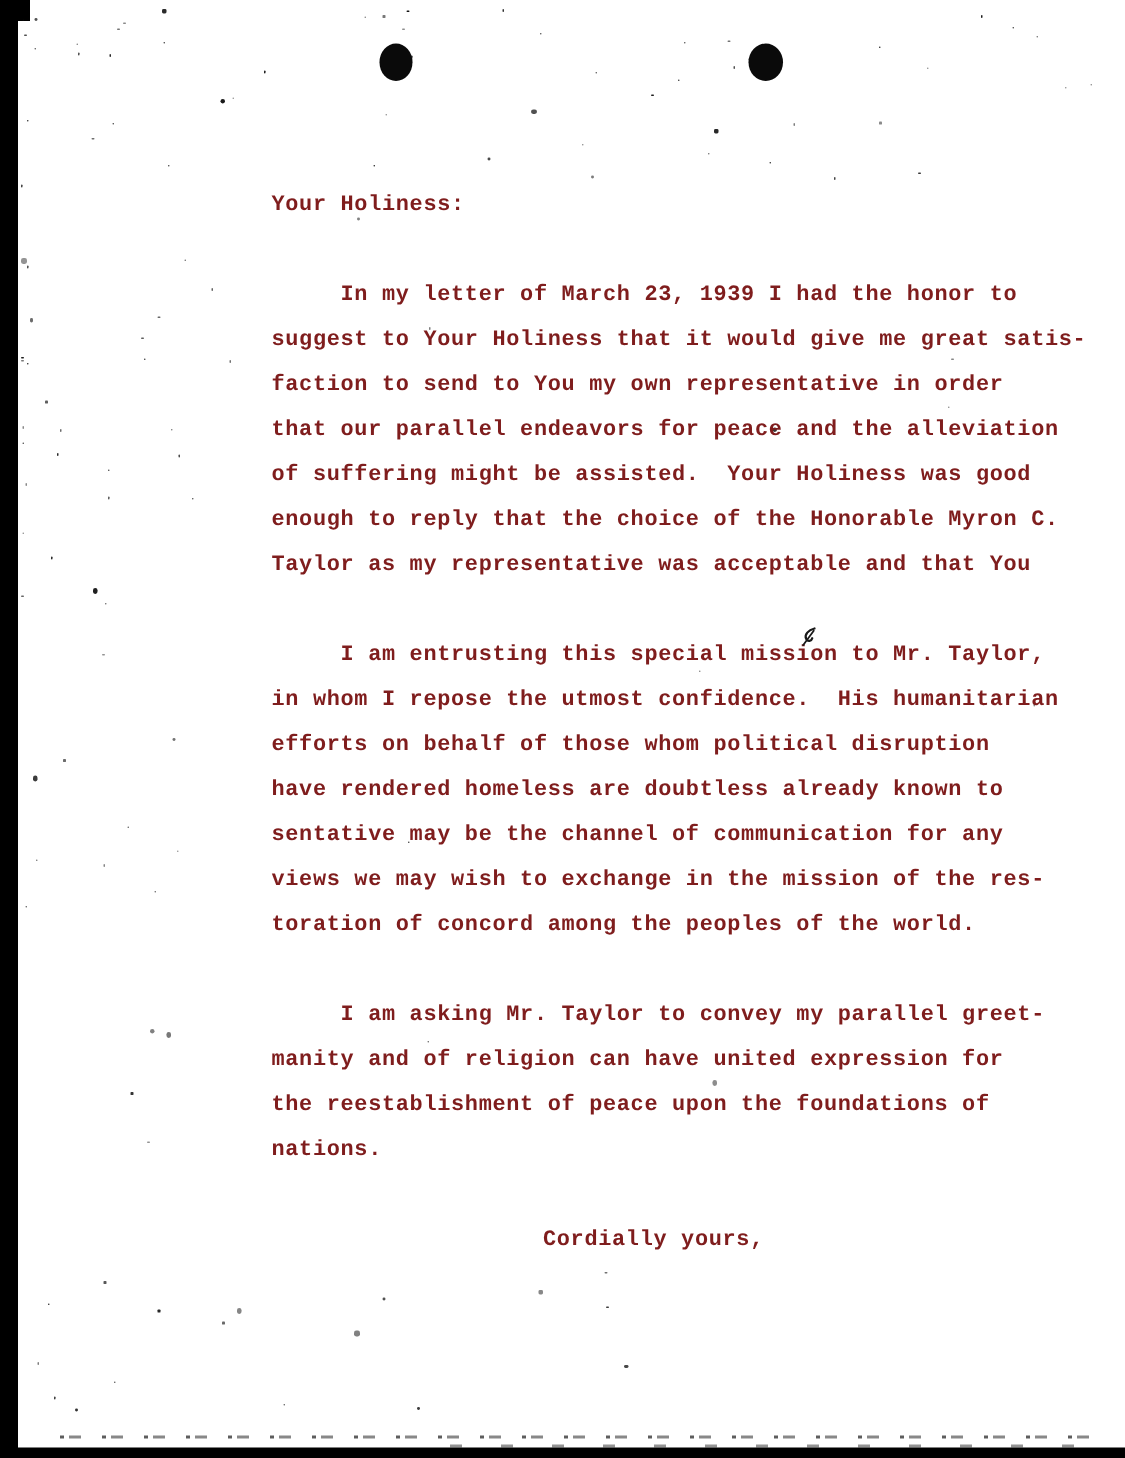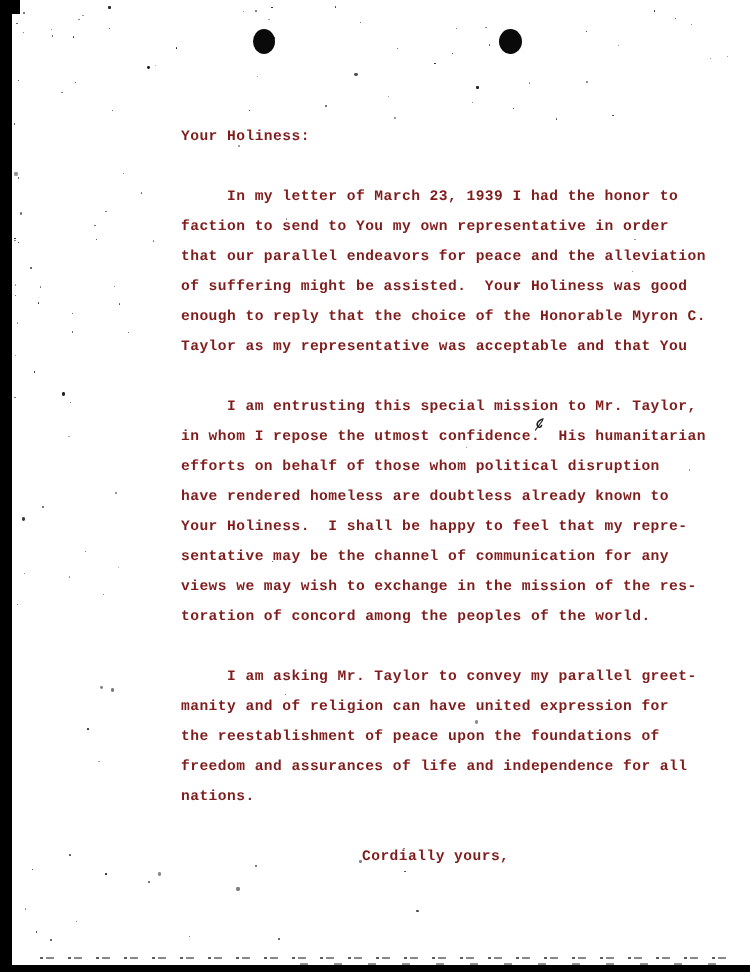--- a/index.html
+++ b/index.html
@@ -252,39 +252,38 @@
       <div class="speck" style="left: 14.6px; top: 354.8px; width: 1.4px; height: 1.4px; opacity: 0.51;"></div>
       <div class="speck" style="left: 188.6px; top: 935.8px; width: 1.4px; height: 1.4px; opacity: 0.71;"></div>
       <div class="speck" style="left: 68.7px; top: 576.2px; width: 1.4px; height: 1.4px; opacity: 0.51;"></div>
       <div class="speck" style="left: 709.9px; top: 58px; width: 1.4px; height: 1.4px; opacity: 0.49;"></div>
     </div>
 
   <div id="letter-body">
       <div class="line salutation">Your Holiness:</div>
       <div class="line blank">&nbsp;</div>
       <div class="line">     In my letter of March 23, 1939 I had the honor to</div>
+      <div class="line">suggest to Your Holiness that it would give me great satis-</div>
       <div class="line">faction to send to You my own representative in order</div>
       <div class="line">that our parallel endeavors for peace and the alleviation</div>
       <div class="line">of suffering might be assisted.  Your Holiness was good</div>
       <div class="line">enough to reply that the choice of the Honorable Myron C.</div>
       <div class="line">Taylor as my representative was acceptable and that You</div>
       <div class="line blank">&nbsp;</div>
       <div class="line">     I am entrusting this special mission to Mr. Taylor,</div>
       <div class="line">in whom I repose the utmost confidence.  His humanitarian</div>
       <div class="line">efforts on behalf of those whom political disruption</div>
       <div class="line">have rendered homeless are doubtless already known to</div>
-      <div class="line">Your Holiness.  I shall be happy to feel that my repre-</div>
       <div class="line">sentative may be the channel of communication for any</div>
       <div class="line">views we may wish to exchange in the mission of the res-</div>
       <div class="line">toration of concord among the peoples of the world.</div>
       <div class="line blank">&nbsp;</div>
       <div class="line">     I am asking Mr. Taylor to convey my parallel greet-</div>
       <div class="line">manity and of religion can have united expression for</div>
       <div class="line">the reestablishment of peace upon the foundations of</div>
-      <div class="line">freedom and assurances of life and independence for all</div>
       <div class="line">nations.</div>
       <div class="line blank">&nbsp;</div>
       <div class="line closing">Cordially yours,</div>
     </div>
 
   <svg id="caret-mark" viewBox="0 0 16 18" xmlns="http://www.w3.org/2000/svg">
     <path d="M10 2 C6 3, 3 6, 4.5 9 C5.5 11, 8 10.5, 8.5 8.5" stroke="#1a1a1a" stroke-width="1.5" fill="none" stroke-linecap="round"></path>
     <path d="M2.5 13 L9.5 3.5" stroke="#1a1a1a" stroke-width="1.2" fill="none" stroke-linecap="round"></path>
   </svg>
 

